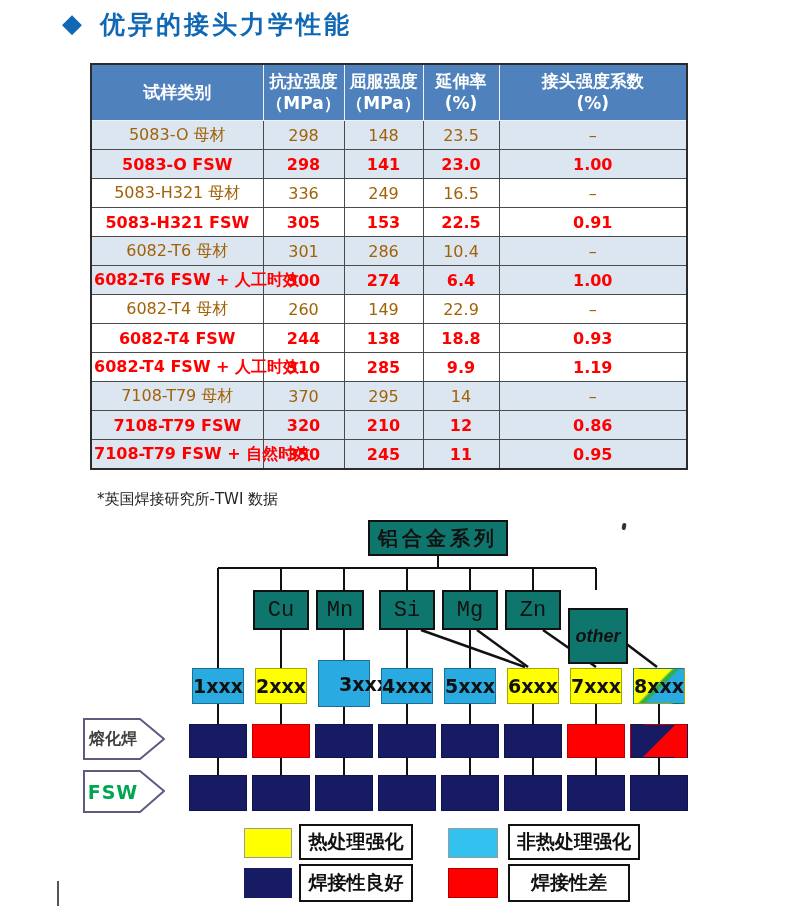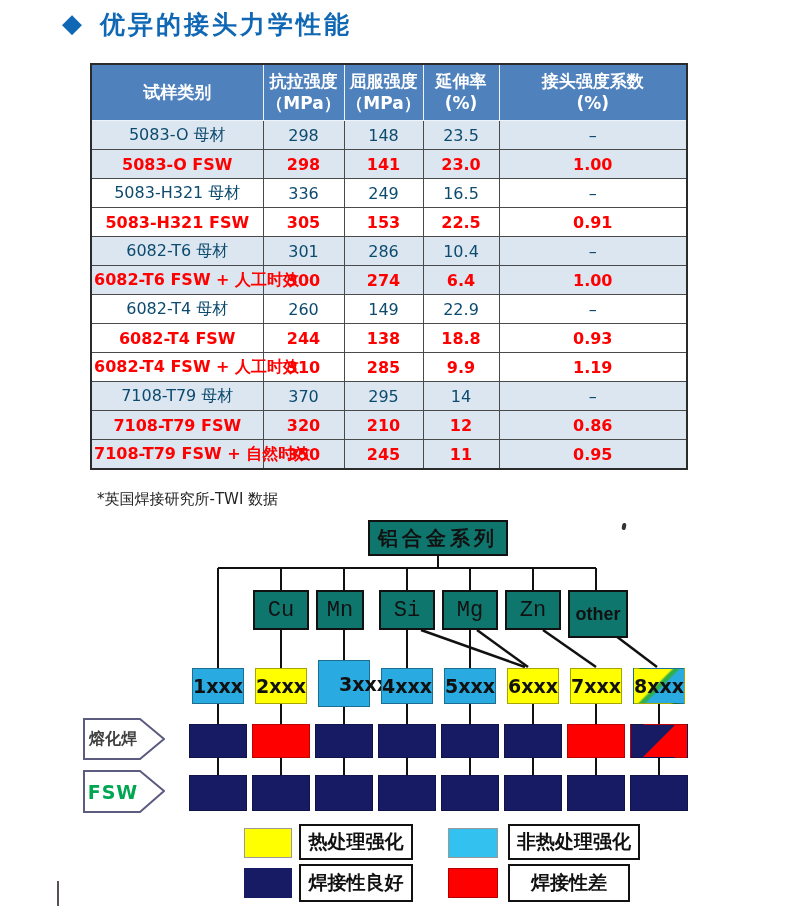--- a/index.html
+++ b/index.html
@@ -8,21 +8,21 @@
   
   .title-diamond{position:absolute;left:62px;top:8px;font-size:26px;color:#1068b4;}
   .page-title{position:absolute;left:100px;top:8px;font-size:25px;font-weight:bold;
               color:#1068b4;letter-spacing:3px;}
   
   .tbl-wrap{position:absolute;left:90px;top:63px;}
   table.mech{border-collapse:collapse;table-layout:fixed;width:596px;border:2px solid #2b2b2b;}
   table.mech th{background:#4f81bd;color:#ffffff;font-weight:bold;font-size:17px;
                 border:1px solid #eef3fa;height:55px;line-height:1.25;padding:0;}
   table.mech td{border:1px solid #4a4a4a;text-align:center;font-size:16px;height:28px;
-                padding:0 2px;color:#0c4a6e;white-space:nowrap;}
+                padding:0 2px;color:#a16207;white-space:nowrap;}
   tr.band-blue td{background:#dce6f1;}
   tr.band-white td{background:#ffffff;}
   tr.r-red td{color:#ff0000;font-weight:bold;margin-left:45px;}
   .footnote{position:absolute;left:97px;top:490px;font-size:15px;color:#222;}
   
   .abs{position:absolute;box-sizing:border-box;}
   .node{background:#0f766e;border:2px solid #111;display:flex;align-items:center;
         justify-content:center;z-index:2;}
   .root-box{font-size:20px;font-weight:bold;letter-spacing:4px;color:#111;}
   .elem-box{font-size:22px;color:#111;font-family:"Liberation Mono","DejaVu Sans Mono",monospace;}
@@ -225,21 +225,21 @@
   </svg>
 
   <div class="abs node root-box" style="left:368px;top:520px;width:140px;height:36px;">铝合金系列</div>
   <div class="tiny-dot"></div>
 
   <div class="abs node elem-box" style="left:253px;top:590px;width:56px;height:40px;">Cu</div>
   <div class="abs node elem-box" style="left:316px;top:590px;width:48px;height:40px;">Mn</div>
   <div class="abs node elem-box" style="left:379px;top:590px;width:56px;height:40px;">Si</div>
   <div class="abs node elem-box" style="left:442px;top:590px;width:56px;height:40px;">Mg</div>
   <div class="abs node elem-box" style="left:505px;top:590px;width:56px;height:40px;">Zn</div>
-  <div class="abs node elem-box sans" style="left:568px;top:590px;width:60px;height:48px;">other</div>
+  <div class="abs node elem-box sans" style="left:568px;top:608px;width:60px;height:56px;font-style:italic;">other</div>
 
   <div class="abs series-box s-cyan" style="left:192px;top:668px;width:52px;height:36px;">1xxx</div>
   <div class="abs series-box s-yellow" style="left:255px;top:668px;width:52px;height:36px;">2xxx</div>
   <div class="abs series-box s-cyan" style="left:318px;top:660px;width:52px;height:47px;padding-left:40px;">3xxx</div>
   <div class="abs series-box s-cyan" style="left:381px;top:668px;width:52px;height:36px;">4xxx</div>
   <div class="abs series-box s-cyan" style="left:444px;top:668px;width:52px;height:36px;">5xxx</div>
   <div class="abs series-box s-yellow" style="left:507px;top:668px;width:52px;height:36px;">6xxx</div>
   <div class="abs series-box s-yellow" style="left:570px;top:668px;width:52px;height:36px;">7xxx</div>
   <div class="abs series-box s-mixed" style="left:633px;top:668px;width:52px;height:36px;">8xxx</div>
 

